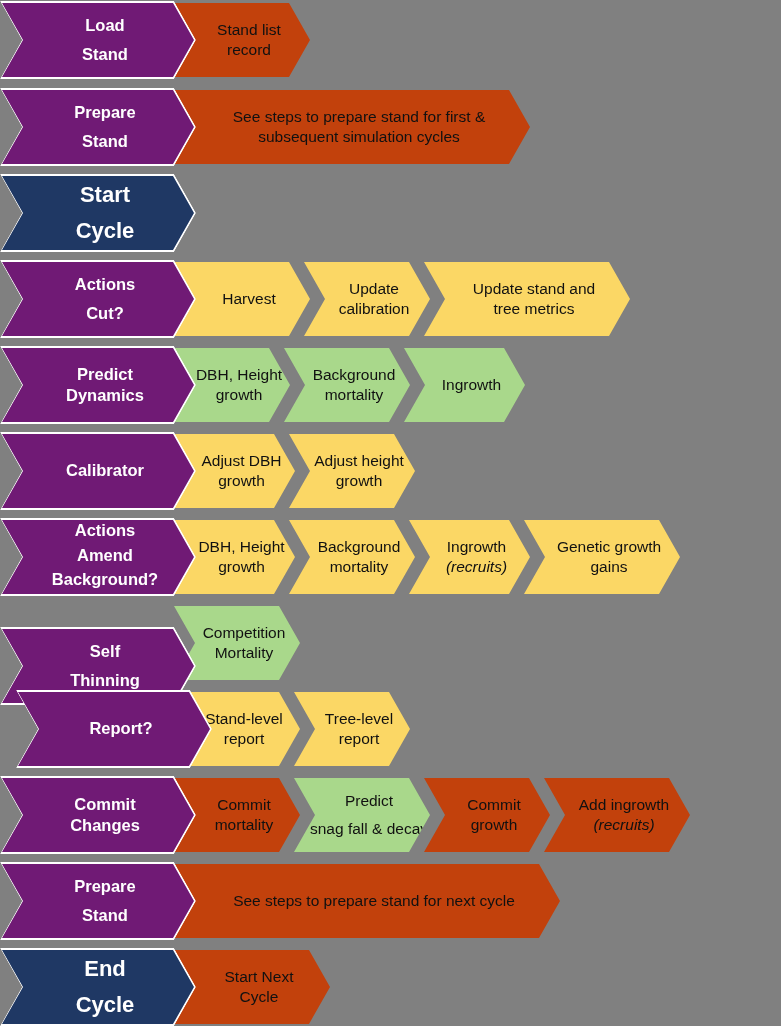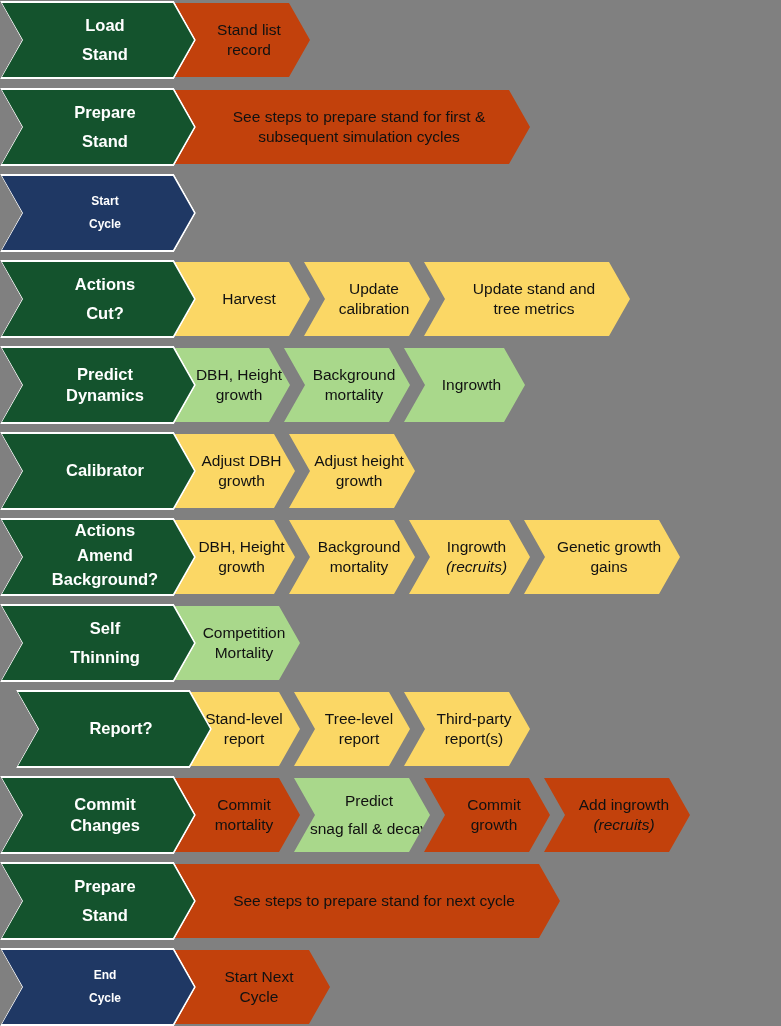--- a/index.html
+++ b/index.html
@@ -42,23 +42,23 @@
     clip-path: polygon(0 0, calc(100% - 21px) 0, 100% 50%, calc(100% - 21px) 100%, 0 100%, 21px 50%);
     display: flex;
     flex-direction: column;
     align-items: center;
     justify-content: center;
     text-align: center;
     line-height: 1.3;
     box-sizing: border-box;
     padding: 0 4px 0 18px;
   }
-  .c-primary .chev-inner { background: #14532d; color: #FFFFFF; font-weight: bold; font-size: 16.5px; }
+  .c-primary .chev-inner { background: #701a75; color: #FFFFFF; font-weight: bold; font-size: 16.5px; }
   .c-primary .chev-outer-bg { background: #FFFFFF; }
-  .c-dark .chev-inner { background: #1F3864; color: #FFFFFF; font-weight: bold; font-size: 12px; }
+  .c-dark .chev-inner { background: #1F3864; color: #FFFFFF; font-weight: bold; font-size: 22px; }
   .c-dark .chev-outer-bg { background: #FFFFFF; }
   .c-pale .chev-inner { background: #c2410c; color: #111111; font-weight: normal; font-size: 15.5px; }
   .c-pale .chev-outer-bg { background: #808080; }
   .c-yellow .chev-inner { background: #FBD765; color: #111111; font-weight: normal; font-size: 15.5px; }
   .c-yellow .chev-outer-bg { background: #808080; }
   .c-green .chev-inner { background: #A9D88B; color: #111111; font-weight: normal; font-size: 15.5px; }
   .c-green .chev-outer-bg { background: #808080; }
 
   .chev-outer-bg {
     position: absolute;
@@ -236,48 +236,41 @@
       </div>
     </div>
     <div class="row" style="top: 604px;">
       <div class="chev-outer c-green" style="left: 172px; width: 130px; z-index: 10;">
         <div class="chev-outer-bg"></div>
         <div class="chev-inner">
           <span class="line">Competition</span>
           <span class="line">Mortality</span>
         </div>
       </div>
-      <div class="chev-outer c-primary" style="left: 0px; width: 196px; z-index: 50;">
+      <div class="chev-outer c-primary" style="left: 0px; width: 196px; z-index: 50; margin-top: 23px;">
         <div class="chev-outer-bg"></div>
         <div class="chev-inner stack-gap">
           <span class="line">Self</span>
           <span class="line">Thinning</span>
         </div>
       </div>
     </div>
     <div class="row" style="top: 690px;">
       <div class="chev-outer c-yellow" style="left: 172px; width: 130px; z-index: 10;">
         <div class="chev-outer-bg"></div>
         <div class="chev-inner">
           <span class="line">Stand-level</span>
           <span class="line">report</span>
         </div>
       </div>
       <div class="chev-outer c-yellow" style="left: 292px; width: 120px; z-index: 11;">
         <div class="chev-outer-bg"></div>
         <div class="chev-inner">
           <span class="line">Tree-level</span>
           <span class="line">report</span>
-        </div>
-      </div>
-      <div class="chev-outer c-yellow" style="left: 402px; width: 130px; z-index: 12;">
-        <div class="chev-outer-bg"></div>
-        <div class="chev-inner">
-          <span class="line">Third-party</span>
-          <span class="line">report(s)</span>
         </div>
       </div>
       <div class="chev-outer c-primary" style="left: 16px; width: 196px; z-index: 50;">
         <div class="chev-outer-bg"></div>
         <div class="chev-inner">
           <span class="line">Report?</span>
         </div>
       </div>
     </div>
     <div class="row" style="top: 776px;">

